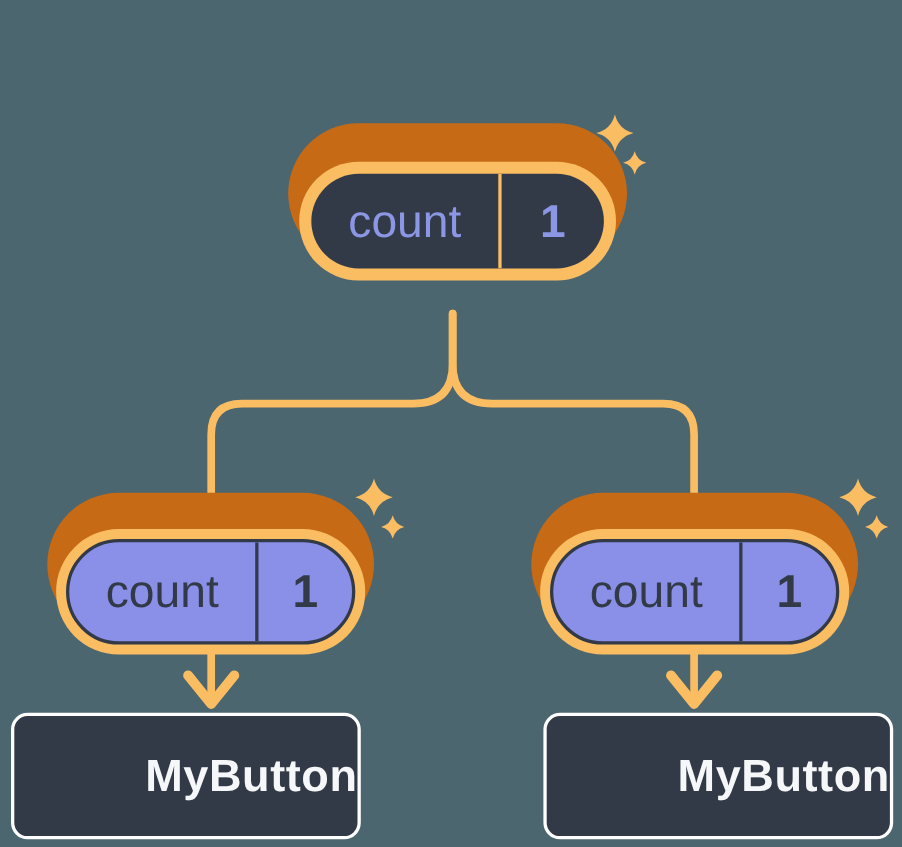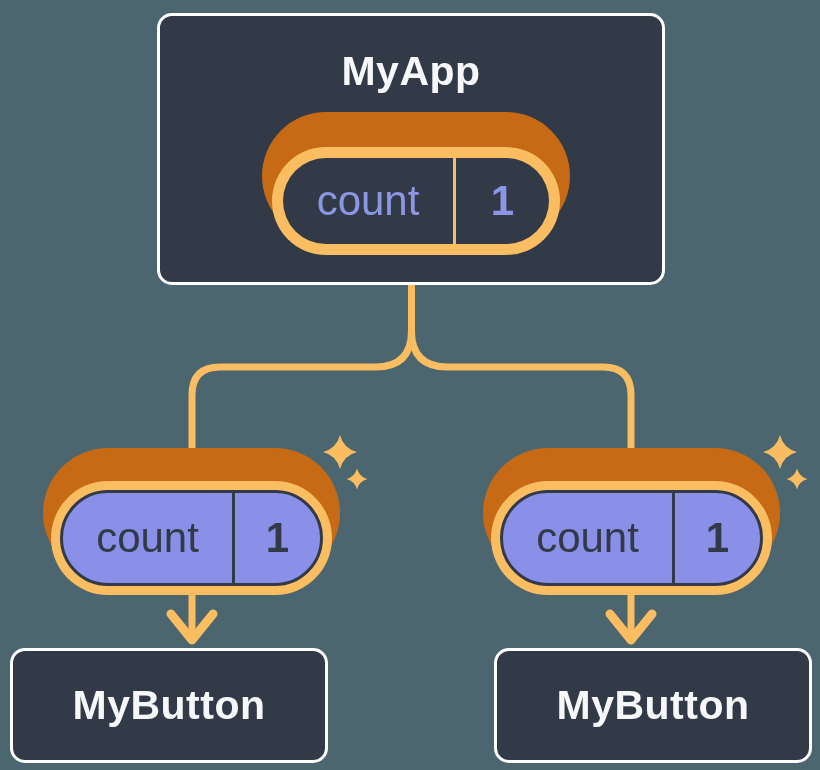--- a/index.html
+++ b/index.html
@@ -49,21 +49,21 @@
   }
   .card-title {
     margin-top: 32px;
     font-size: 41px;
     font-weight: 600;
     letter-spacing: 0.5px;
   }
   .card-mybutton {
     display: flex;
     align-items: center;
-    justify-content: center;
+    justify-content: flex-end;
     font-size: 41px;
     font-weight: 600;
     letter-spacing: 0.5px;
   }
   .card-mybutton.left  { left: 10px;  top: 648px; width: 318px; height: 115px; }
   .card-mybutton.right { left: 494px; top: 648px; width: 318px; height: 115px; }
 
   .pill {
     position: absolute;
     z-index: 2;
@@ -144,23 +144,20 @@
     <g class="sparkle">
       <use href="#spark" transform="translate(340,452)"></use>
       <use href="#spark" transform="translate(357,479) scale(0.62)"></use>
     </g>
     <g class="sparkle">
       <use href="#spark" transform="translate(780,452)"></use>
       <use href="#spark" transform="translate(797,479) scale(0.62)"></use>
     </g>
   </svg>
 
-  <div class="card card-myapp">
-    <div class="card-title">MyApp</div>
-  </div>
 
   <div class="pill pill-top">
     <div class="pill-mid">
       <div class="pill-body">
         <div class="cell-name">count</div>
         <div class="cell-value">1</div>
       </div>
     </div>
   </div>
 

